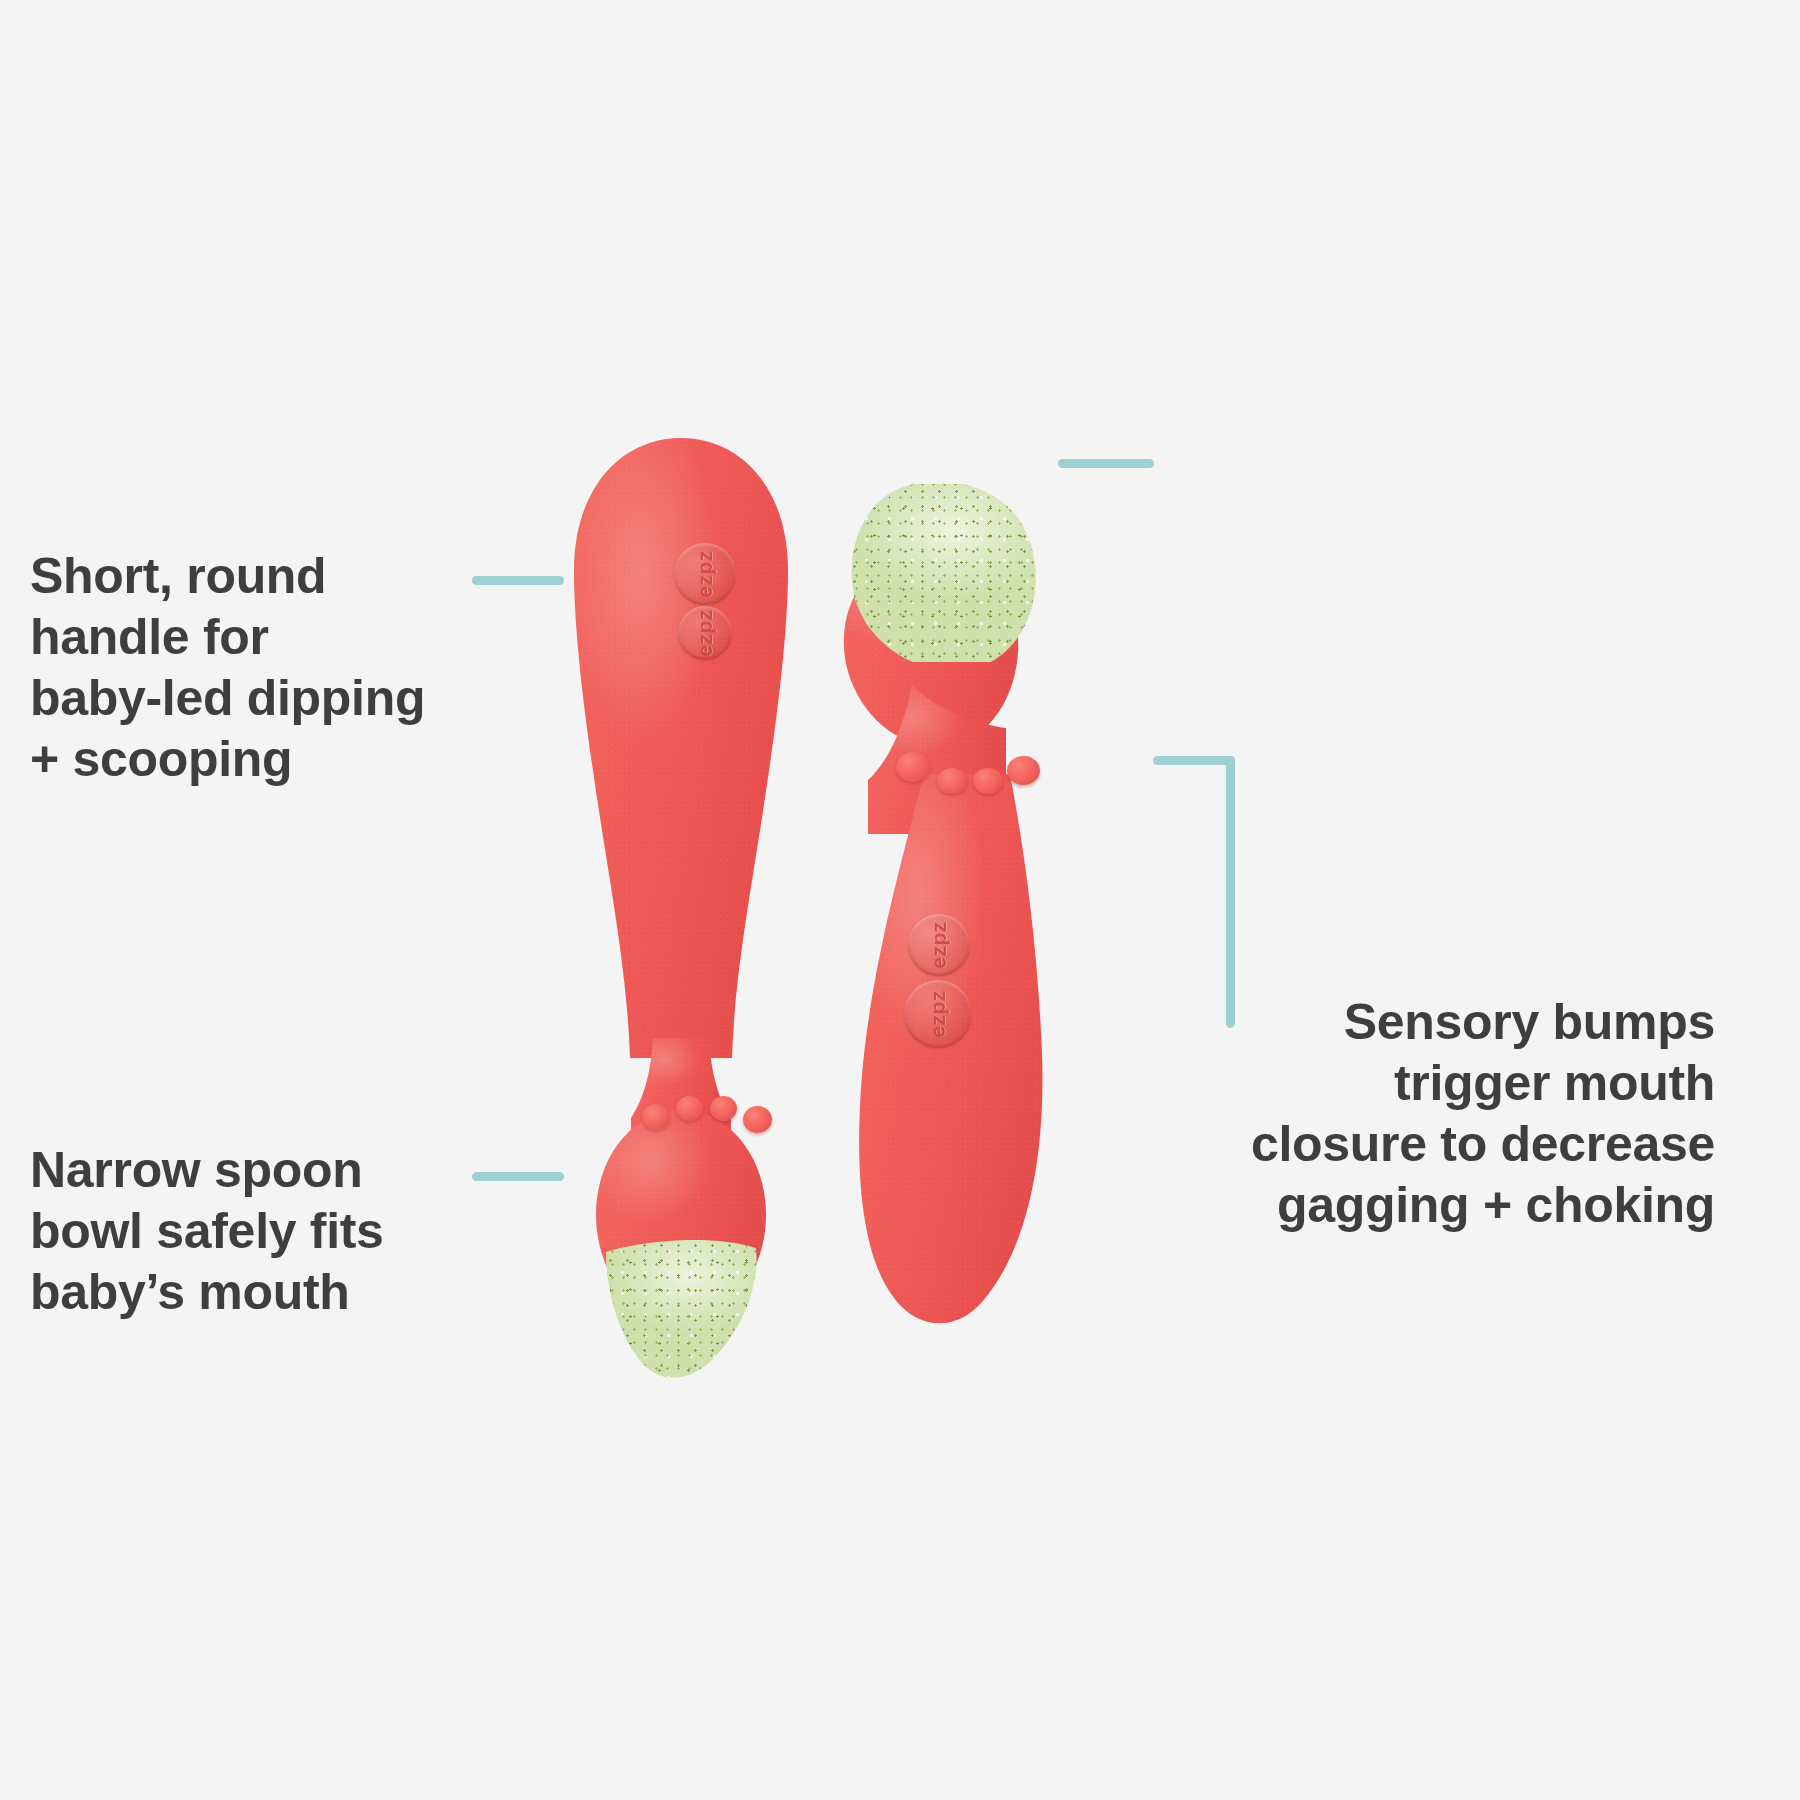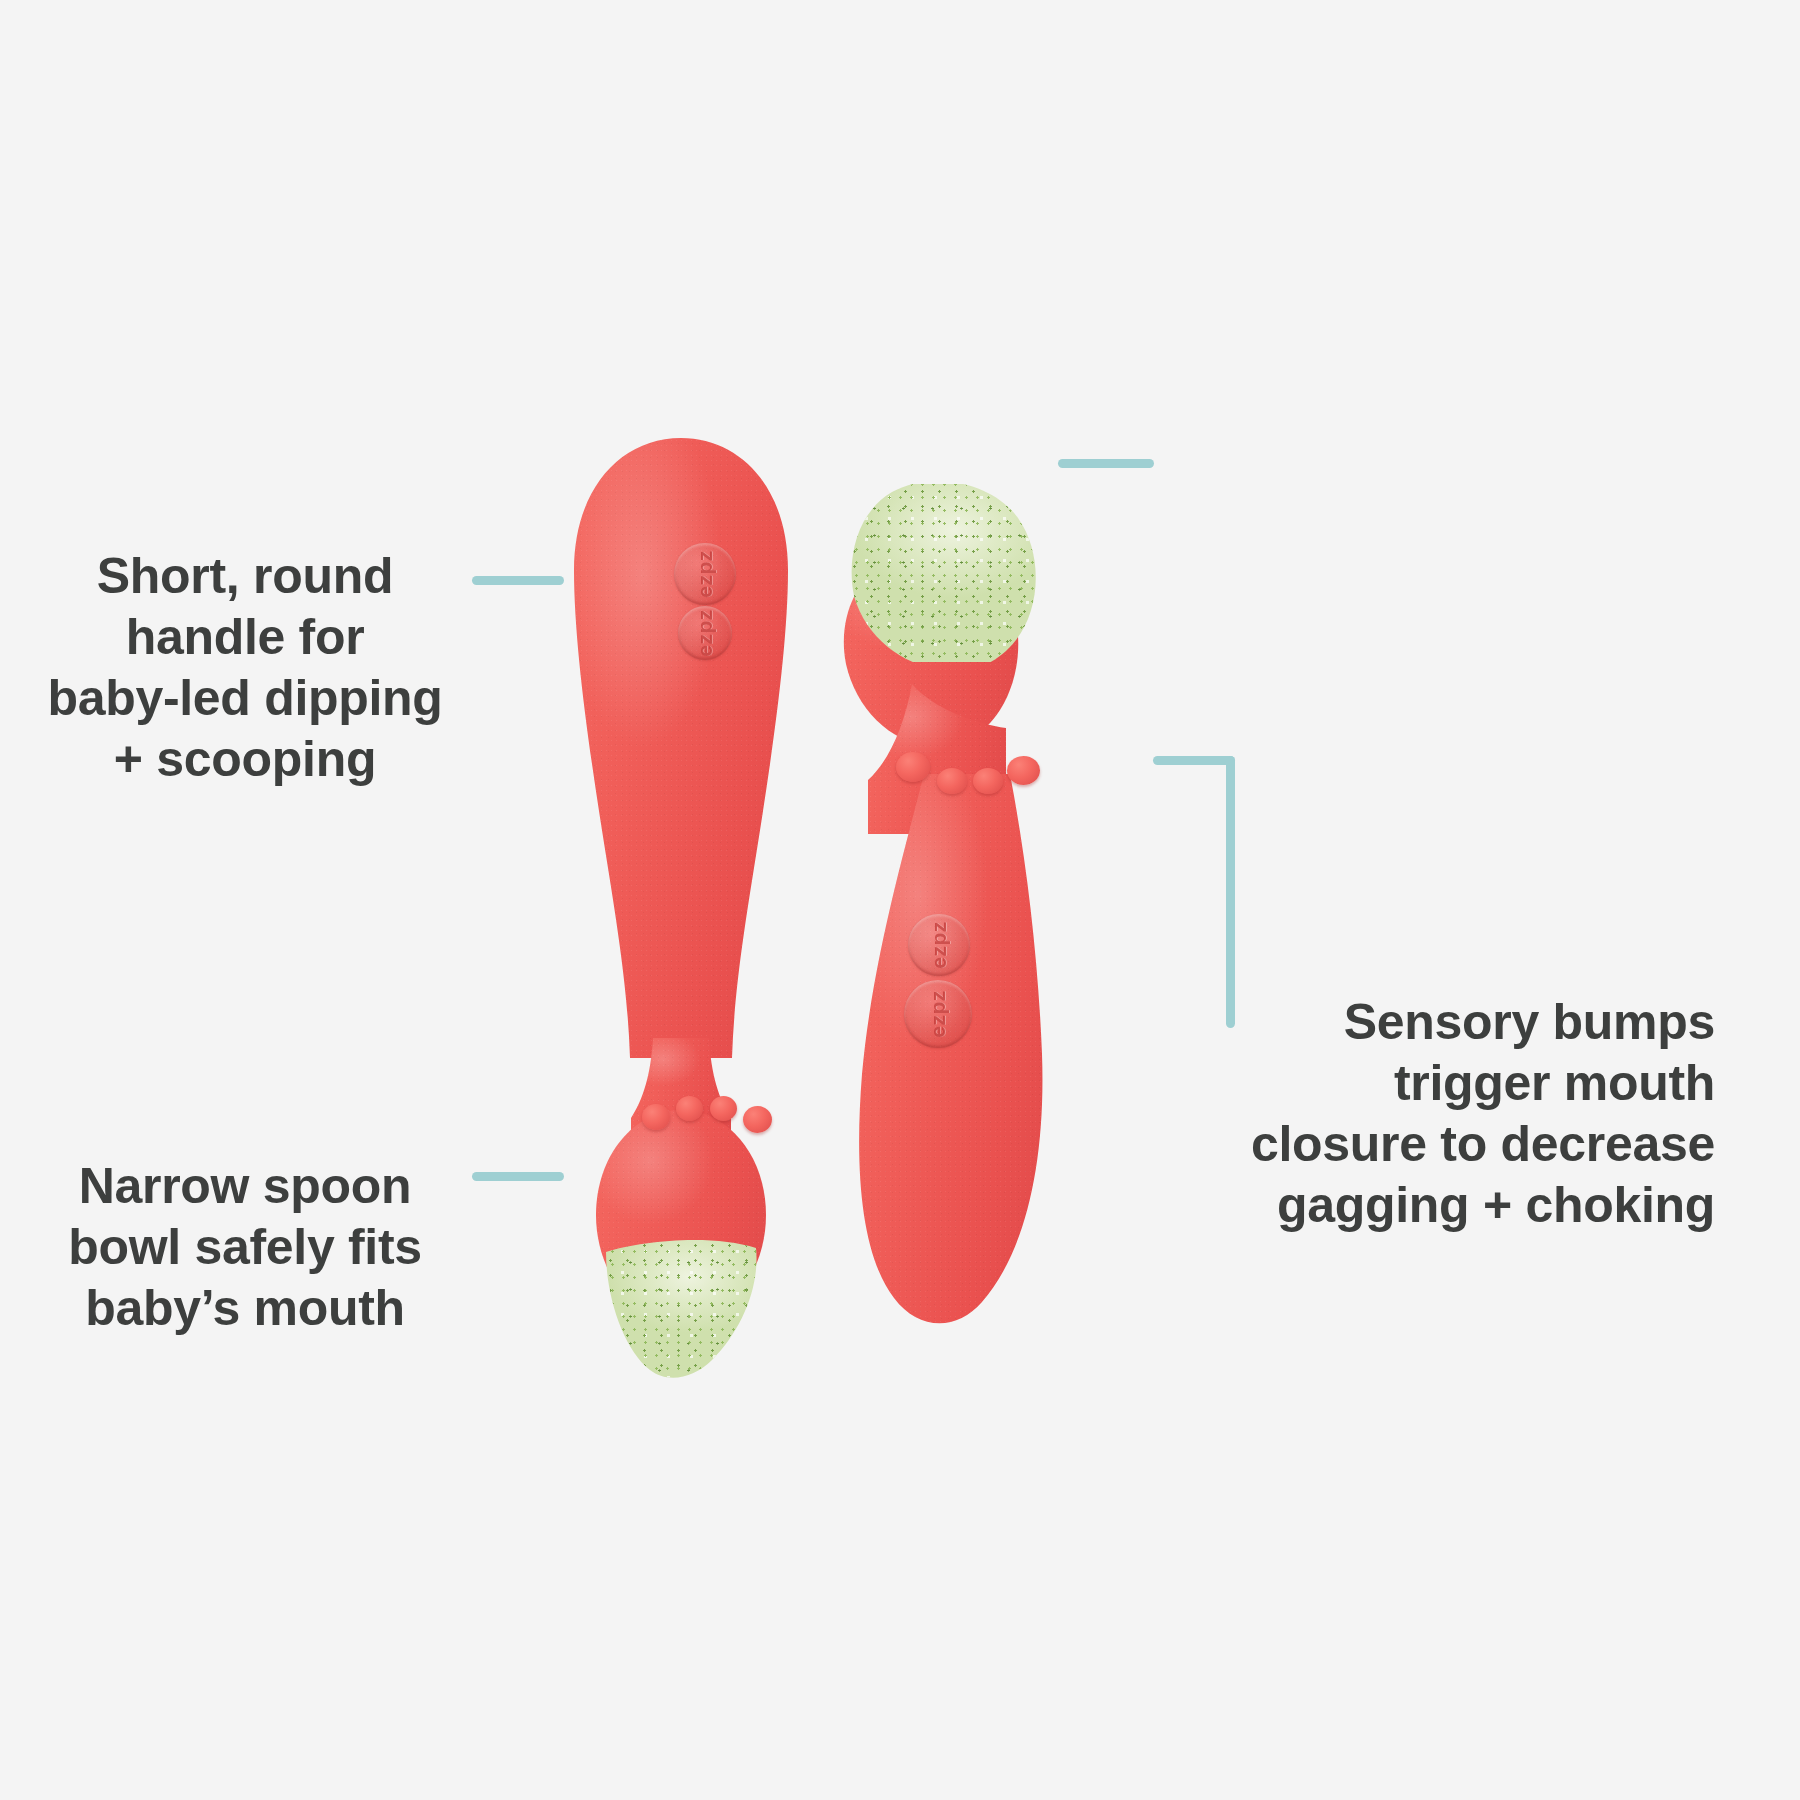--- a/index.html
+++ b/index.html
@@ -18,25 +18,25 @@
   
   .callout {
     position:absolute;
     color:#3d3f3e;
     font-weight:bold;
     font-size:50px;
     line-height:1.22;
     letter-spacing:-0.3px;
     white-space:pre-line;
   }
-  .callout.left  { text-align:center; }
+  .callout.left  { text-align:left; }
   .callout.right { text-align:left; }
 
   #callout-handle   { right:1340px; top:546px;  width:430px; }
-  #callout-bowl     { right:1340px; top:1140px; width:430px;margin-top:16px; }
+  #callout-bowl     { right:1340px; top:1140px; width:430px; }
   #callout-silicone { left:1175px;  top:506px;  width:520px; }
   #callout-bumps    { left:1155px;  top:992px; width:560px;text-align:right; }
 
   
   .leader { position:absolute; background:#9ecfd2; border-radius:5px; }
   .leader.h { height:9px; }
   .leader.v { width:9px; }
 
   #leader-handle   { left:472px;  top:576px;  width:92px; }
   #leader-bowl     { left:472px;  top:1172px; width:92px; }

